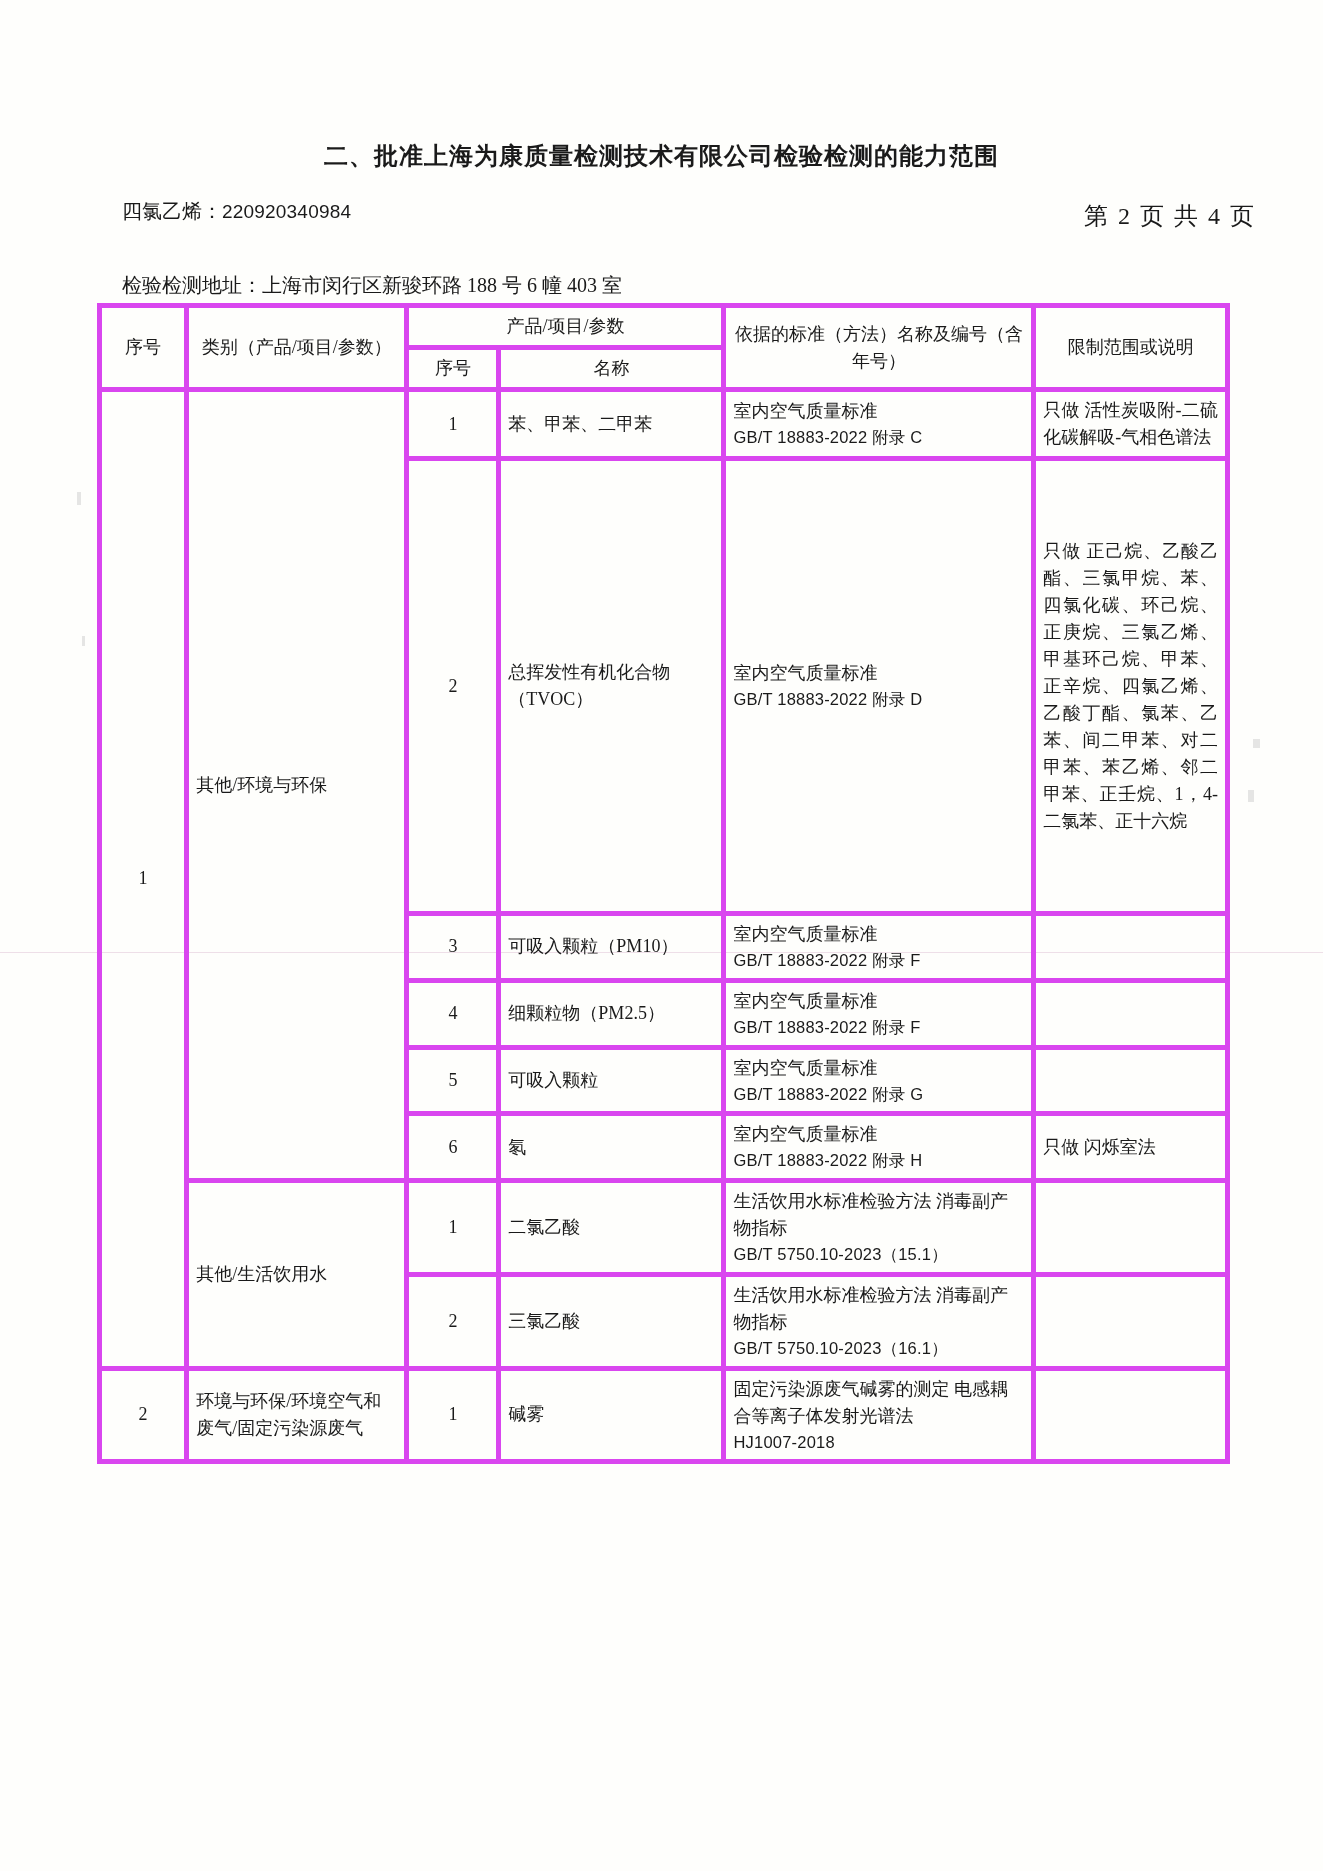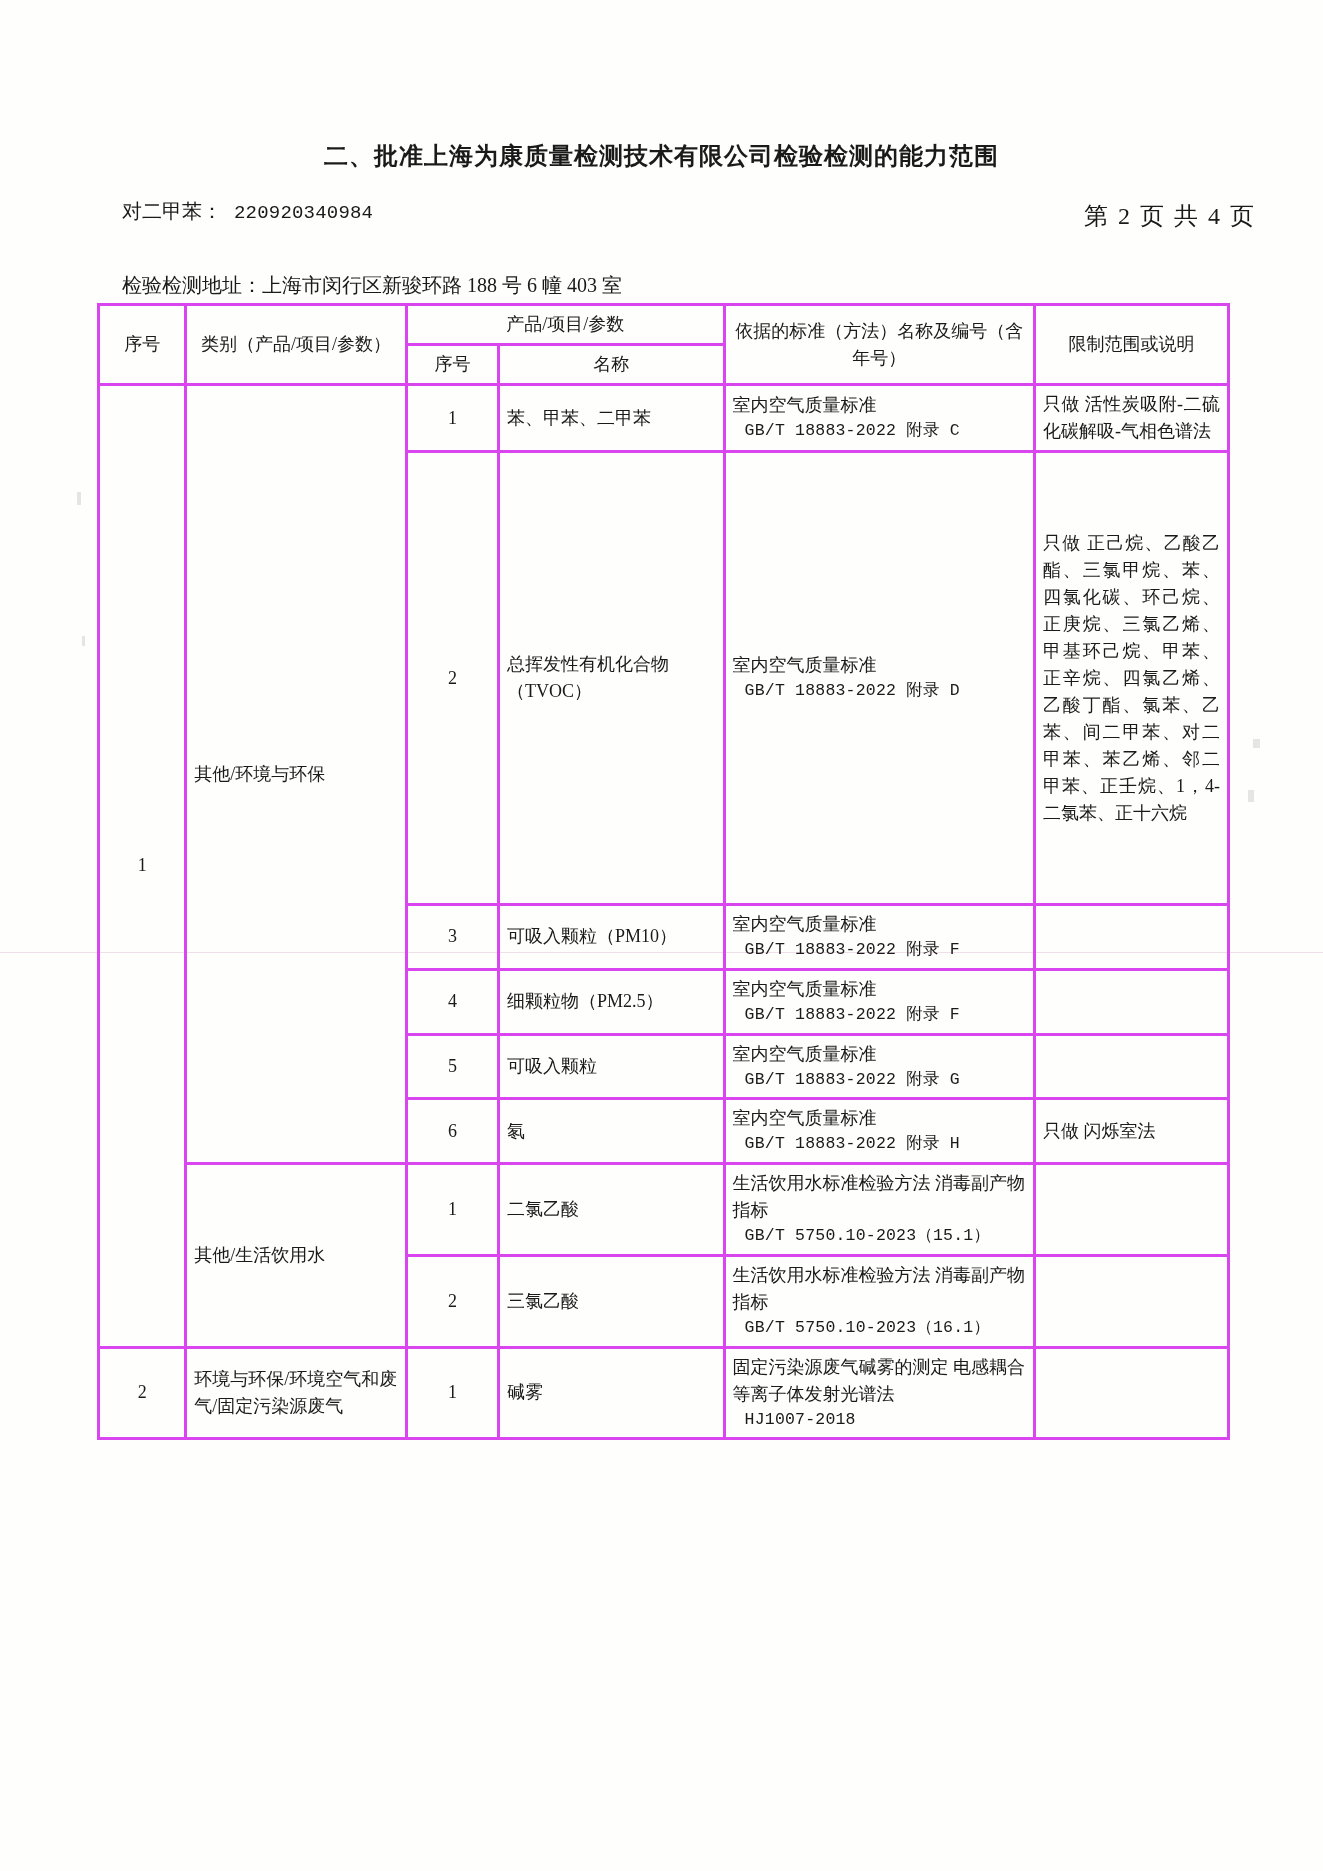--- a/index.html
+++ b/index.html
@@ -67,38 +67,37 @@
   table.cap {
     position: absolute;
     left: 97px;
     top: 303px;
     width: 1133px;
     border-collapse: collapse;
     table-layout: fixed;
     font-size: 18px;
   }
   table.cap td, table.cap th {
-    border: 3px solid #d946ef;
+    border: 5px solid #d946ef;
     padding: 5px 7px;
     vertical-align: middle;
     font-weight: normal;
     line-height: 1.5;
   }
   .c-seq      { width: 72px;  text-align: center; }
   .c-cat      { width: 182px; }
   .c-subseq   { width: 76px;  text-align: center; }
   .c-name     { width: 186px; }
   .c-std      { width: 256px; }
   .c-limit    { width: 160px; }
   .center { text-align: center; }
   .mono {
-    font-family: Liberation Mono, monospace;
+    font-family: Liberation Sans, sans-serif;
     font-size: 16.5px;
     letter-spacing: .2px;
-    margin-left: 12px;
   }
   .hdr { text-align: center; }
   .vtop { vertical-align: top; }
   .limit-blk {
     font-size: 18px;
     line-height: 1.62;
     text-align: justify;
     text-align-last: left;
     margin-left: 24px;
   }
@@ -111,21 +110,21 @@
 
   <div class="scan-line" style="top:952px;"></div>
   <div class="speck" style="left:77px; top:492px; width:4px; height:13px;"></div>
   <div class="speck" style="left:82px; top:636px; width:3px; height:10px;"></div>
   <div class="speck" style="left:1253px; top:739px; width:7px; height:9px;"></div>
   <div class="speck" style="left:1248px; top:790px; width:6px; height:12px;"></div>
 
   <div class="title">二、批准上海为康质量检测技术有限公司检验检测的能力范围</div>
 
   <div class="cert-line">
-    <span>对二甲苯：</span><span class="mono" style="font-size:19px;">220920340984</span>
+    <span>四氯乙烯：</span><span class="mono" style="font-size:19px;">220920340984</span>
   </div>
 
   <div class="page-no">第 2 页 共 4 页</div>
 
   <div class="addr-line">
     <span>检验检测地址：</span><span>上海市闵行区新骏环路 188 号 6 幢 403 室</span>
   </div>
 
   <table class="cap">
     <colgroup>

